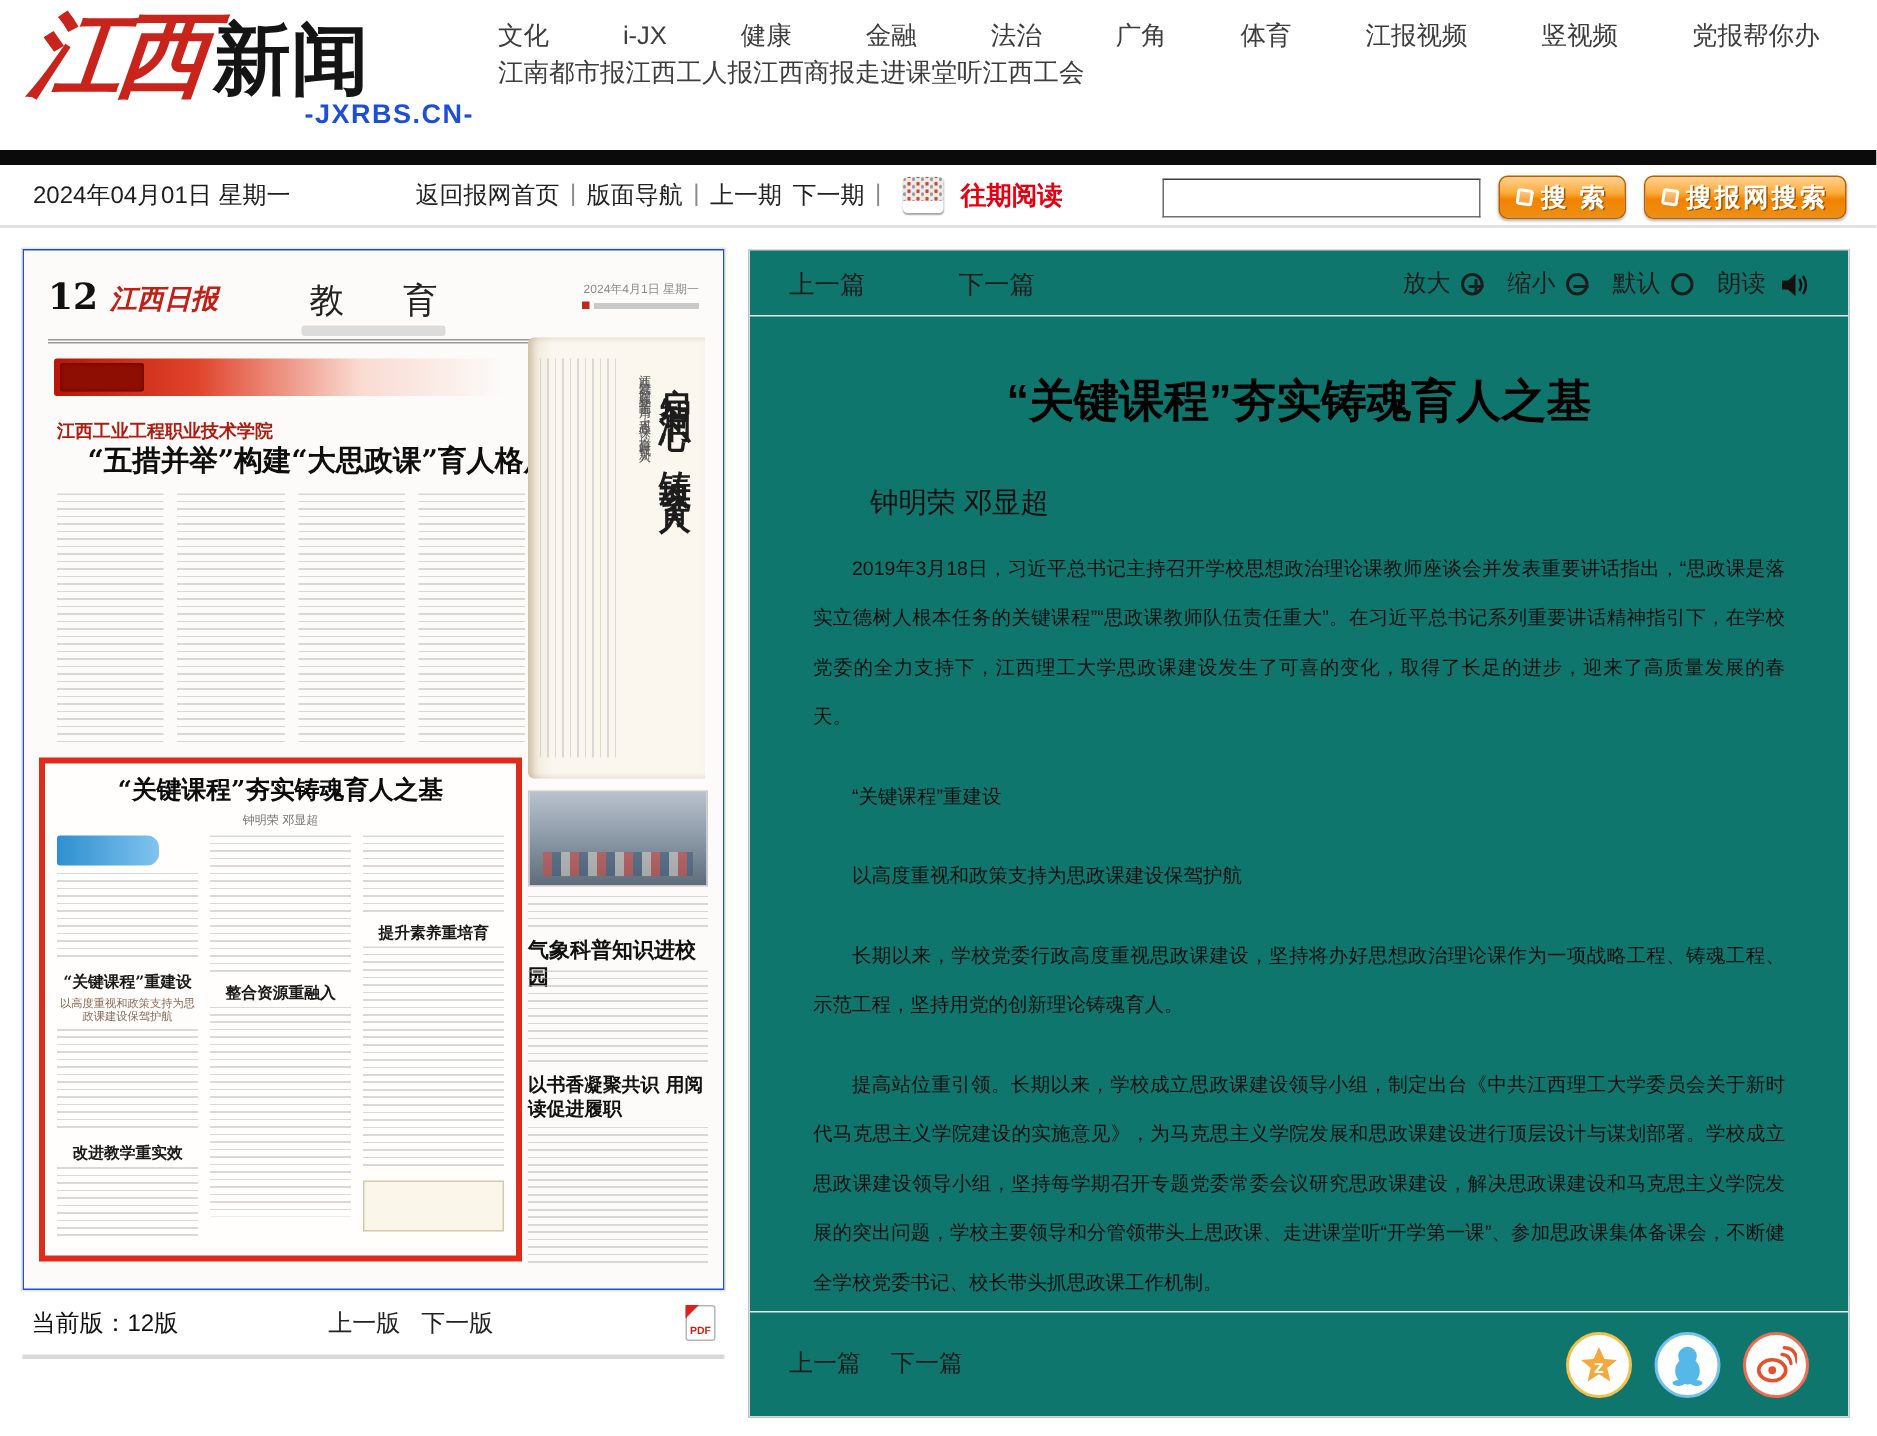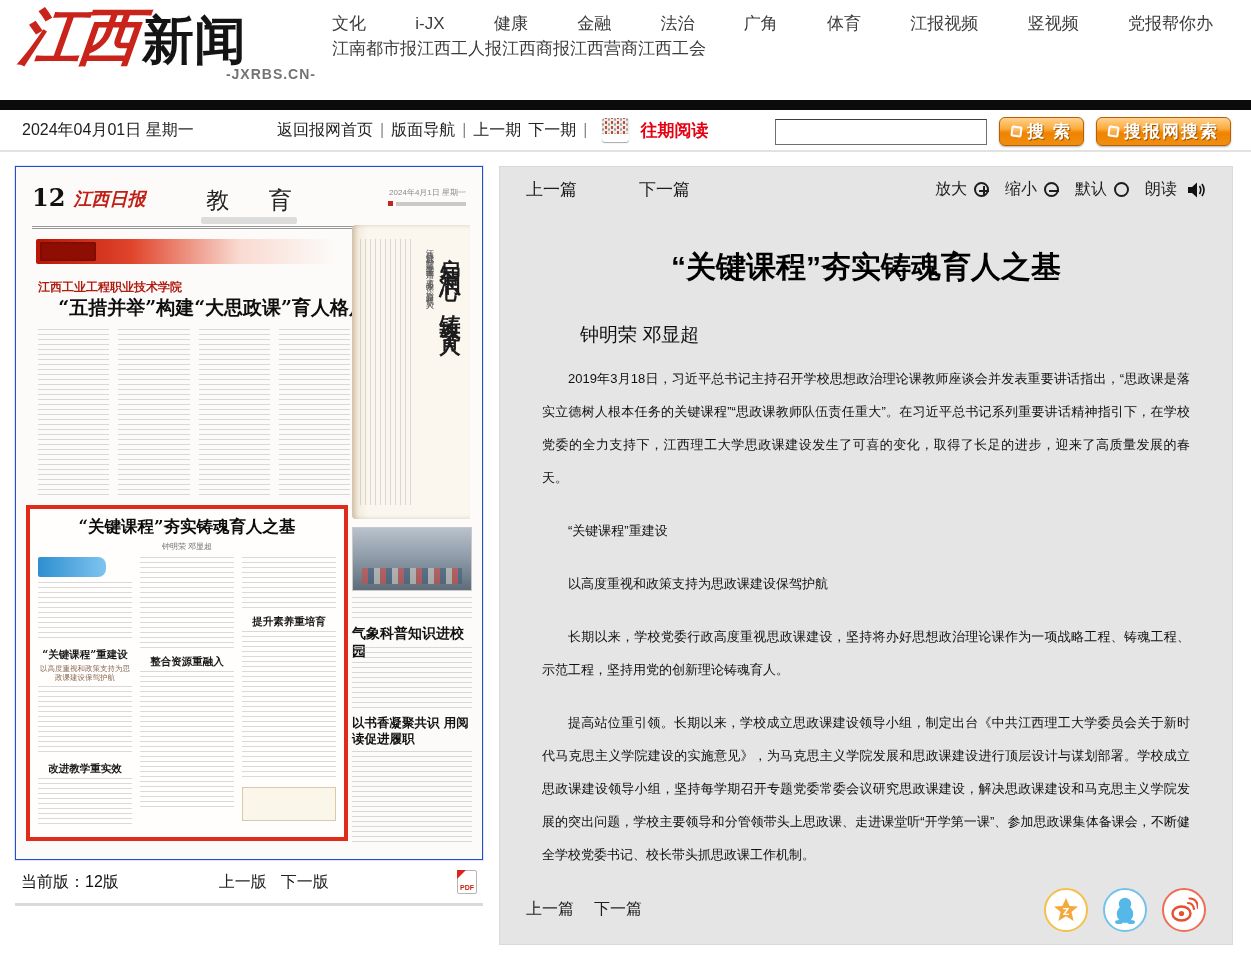--- a/index.html
+++ b/index.html
@@ -5,21 +5,21 @@
   * { box-sizing: border-box; margin:0; padding:0; }
   html,body { width:1251px; height:957px; background:#fff; font-family:"Liberation Sans","DejaVu Sans",sans-serif; color:#222; overflow:hidden; }
   a { text-decoration:none; color:inherit; cursor:pointer; }
 
   
   .site-header { position:relative; height:100px; background:#fff; }
   .logo { position:absolute; left:20px; top:2px; width:300px; cursor:pointer; }
   .logo-line { display:flex; align-items:flex-end; }
   .logo-red { color:#c8241c; font-size:62px; font-weight:bold; font-style:italic; font-family:"DejaVu Serif",serif; letter-spacing:-4px; line-height:70px; transform:skewX(-6deg); }
   .logo-black { color:#141414; font-size:52px; font-weight:bold; line-height:64px; margin-left:6px; }
-  .logo-domain { color:#737373; font-size:14px; font-weight:bold; letter-spacing:1px; text-align:right; margin-top:-6px; padding-right:4px; }
+  .logo-domain { color:#1d4ed8; font-size:18px; font-weight:bold; letter-spacing:1px; text-align:right; margin-top:-6px; padding-right:4px; }
   .nav { position:absolute; left:332px; right:38px; top:12px; font-size:17px; color:#3d3d3d; }
   .nav-row { display:flex; justify-content:space-between; line-height:24px; margin-bottom:1px; }
   .nav-row.left { justify-content:flex-start; }
 
   .black-bar { height:10px; background:#0b0b0b; }
 
   
   .toolbar { position:relative; height:42px; border-bottom:2px solid #e2e2e2; display:flex; align-items:center; padding:16px 22px; font-size:16px; background:#fff; }
   .tb-date { width:255px; color:#1d1d1d; }
   .tb-links { display:flex; align-items:center; gap:7px; }
@@ -86,21 +86,21 @@
 
   .paper-footer { display:flex; align-items:center; margin-top:10px; padding:0 6px; font-size:16px; }
   .pf-cur { font-weight:normal; color:#111; }
   .pf-nav { margin-left:100px; display:flex; gap:14px; color:#222;font-family:Liberation Serif, serif; }
   .pdf-icon { margin-left:auto; position:relative; width:20px; height:24px; background:#fff; border:1px solid #b5b5b5; border-radius:2px; cursor:pointer; }
   .pdf-fold { position:absolute; left:-1px; top:-1px; width:0; height:0; border-top:9px solid #d22; border-right:9px solid transparent; }
   .pdf-txt { position:absolute; left:0; right:0; bottom:2px; text-align:center; font-size:7px; font-weight:bold; color:#c21; }
   .paper-line { height:3px; background:#d9d9d9; margin-top:9px; }
 
   
-  .reader { flex:1; border:1px solid #d9d9d9; display:flex; flex-direction:column; height:779px; background:#e5e5e5; }
+  .reader { flex:1; border:1px solid #d9d9d9; display:flex; flex-direction:column; height:779px; background:#0f766e; }
   .reader-toolbar { display:flex; align-items:center; justify-content:space-between; padding:11px 26px 9px; border-bottom:1px solid #e6e6e6; font-size:17px; color:#1d1d1d; }
   .rt-left { display:flex; gap:62px; }
   .rt-right { display:flex; align-items:center; gap:6px; font-size:16px; }
   .circle-ic { width:15px; height:15px; border:2px solid #1d1d1d; border-radius:50%; position:relative; display:inline-block; margin:0 10px 0 1px; cursor:pointer; vertical-align:-2px; }
   .circle-ic.plus::before,.circle-ic.plus::after,.circle-ic.minus::before { content:""; position:absolute; background:#1d1d1d; }
   .circle-ic.plus::before { left:2.5px; top:5.5px; width:10px; height:2px; }
   .circle-ic.plus::after { left:6.5px; top:1.5px; width:2px; height:10px; }
   .circle-ic.minus::before { left:2.5px; top:5.5px; width:10px; height:2px; }
   .speaker { margin-left:4px; cursor:pointer; }
 
@@ -138,21 +138,21 @@
       <a>广角</a>
       <a>体育</a>
       <a>江报视频</a>
       <a>竖视频</a>
       <a>党报帮你办</a>
     </div>
     <div class="nav-row left">
       <a>江南都市报</a>
       <a>江西工人报</a>
       <a>江西商报</a>
-      <a>江西营商</a>
+      <a>走进课堂听</a>
       <a>江西工会</a>
     </div>
   </nav>
 </header>
 
 <div class="black-bar"></div>
 
 <div class="toolbar">
   <div class="tb-date">2024年04月01日 星期一</div>
   <div class="tb-links">

